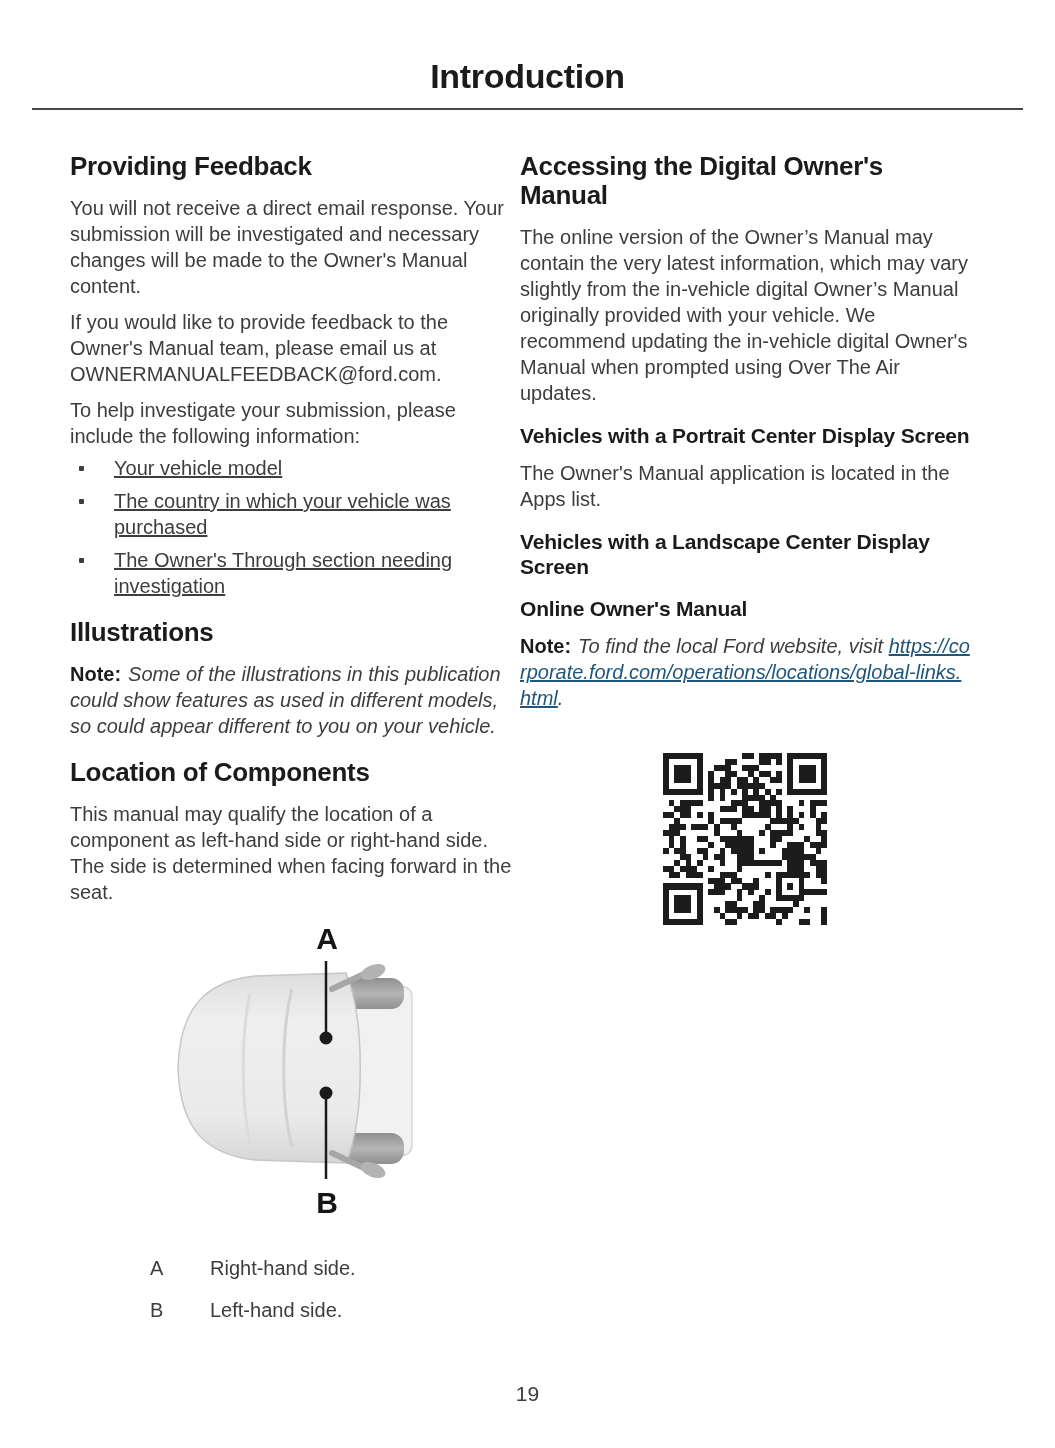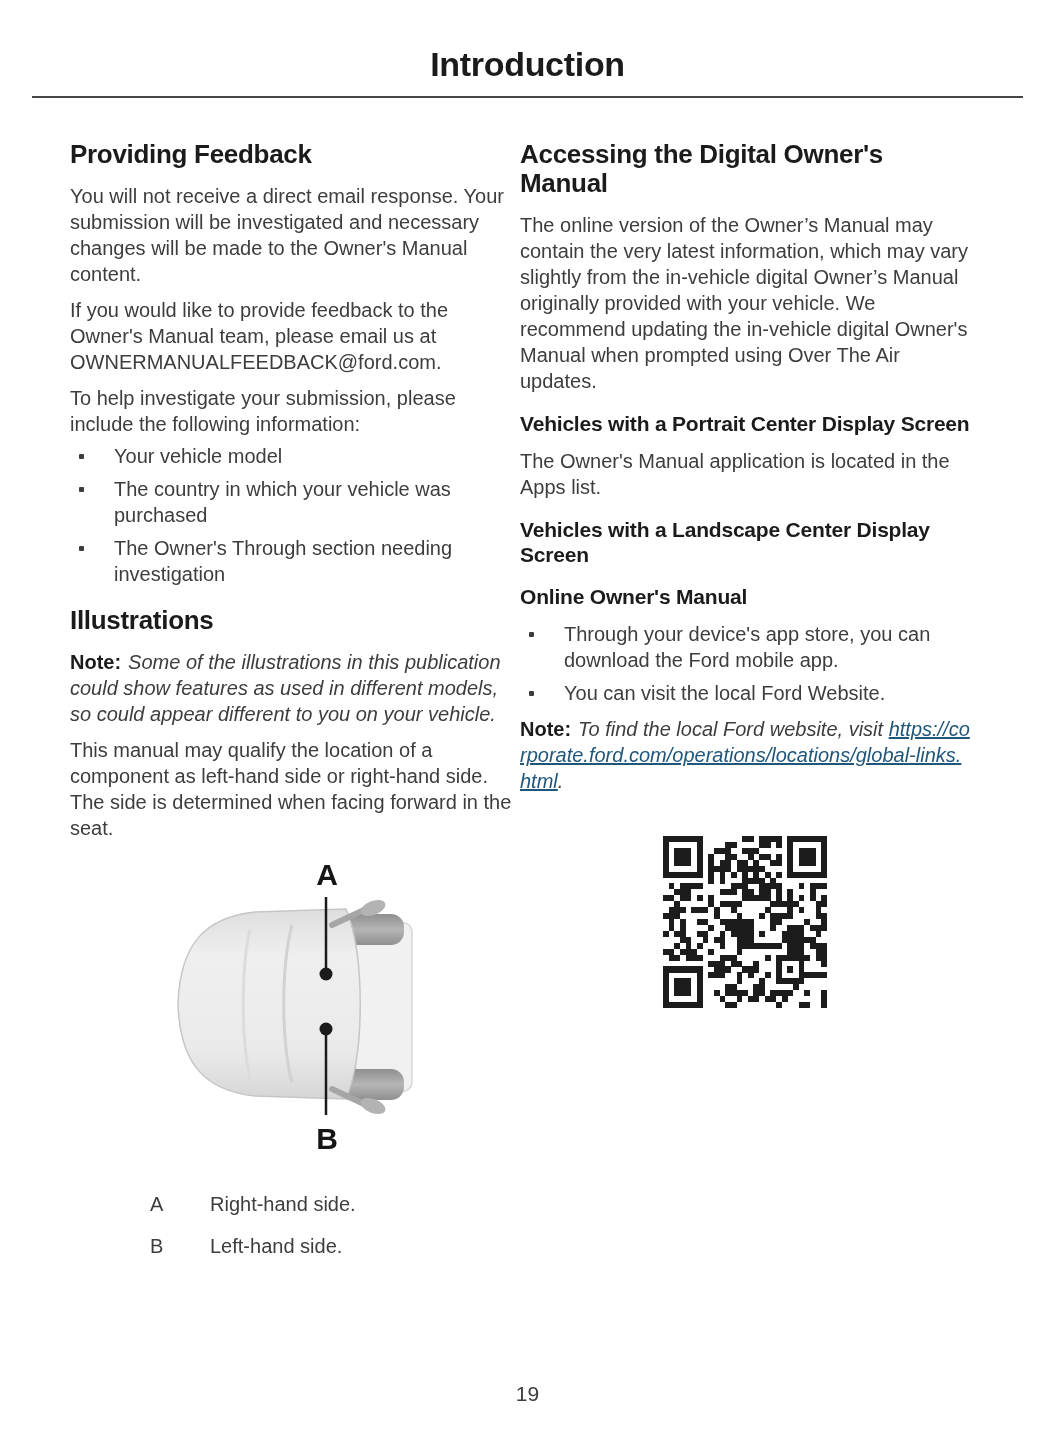--- a/index.html
+++ b/index.html
@@ -5,21 +5,21 @@
   html,body{margin:0;padding:0;background:#fff;}
   .page{
     position:relative;
     width:1055px;height:1448px;
     background:#ffffff;
     font-family:"Liberation Sans",sans-serif;
     color:#3d3d3d;
     overflow:hidden;
   }
   
-  .hdr{padding-top:45px;}
+  .hdr{padding-top:57px;}
   .title{
     margin:0;text-align:center;
     font-size:34px;line-height:38px;font-weight:bold;
     color:#1b1b1b;letter-spacing:-0.3px;
   }
   .rule{border:none;border-top:2px solid #474747;margin:13px 32px 0 32px;}
   
   .columns{
     display:flex;
     padding:42px 37px 0 70px;
@@ -45,21 +45,21 @@
   .note{margin-top:10px;}
   a.doclink{
     color:#1f567a;font-style:italic;text-decoration:underline;
     overflow-wrap:anywhere;word-break:break-all;
   }
   .link-suffix{font-style:italic;color:#3d3d3d;}
   
   ul.blist{list-style:none;margin:2px 0 4px 0;padding:0;}
   ul.blist li{
     position:relative;padding-left:44px;margin:0 0 7px 0;
-    font-size:20px;line-height:26px;
+    font-size:20px;line-height:26px;text-decoration:underline;
   }
   .blt{
     position:absolute;left:9px;top:11px;
     width:5px;height:5px;background:#3d3d3d;border-radius:1px;
   }
   
   figure.car{position:relative;width:450px;height:302px;margin:16px 0 0 0;}
   .ab-label{
     position:absolute;left:257px;transform:translateX(-50%);
     font-size:30px;font-weight:bold;color:#151515;line-height:32px;
@@ -110,20 +110,21 @@
         </li>
         <li>
           <span class="blt"></span>
           <span>The Owner's Through section needing investigation</span>
         </li>
       </ul>
 
       <h2 class="mt">Illustrations</h2>
       <p class="note"><b>Note:</b><i>Some of the illustrations in this publication could show features as used in different models, so could appear different to you on your vehicle.</i></p>
 
+      <h2 class="mt">Location of Components</h2>
       <p class="pw">This manual may qualify the location of a component as left-hand side or right-hand side.  The side is determined when facing forward in the seat.</p>
 
       <figure class="car">
         <div class="ab-label label-a">A</div>
         <svg width="450" height="220" viewBox="0 0 450 220">
           <defs>
             <linearGradient id="gbody" x1="0" y1="0" x2="0" y2="1">
               <stop offset="0" stop-color="#dedede"></stop>
               <stop offset="0.25" stop-color="#efefef"></stop>
               <stop offset="0.75" stop-color="#eaeaea"></stop>
@@ -178,30 +179,20 @@
       <h2>Accessing the Digital Owner's Manual</h2>
       <p>The online version of the Owner’s Manual may contain the very latest information, which may vary slightly from the in-vehicle digital Owner’s Manual originally provided with your vehicle. We recommend updating the in-vehicle digital Owner's Manual when prompted using Over The Air updates.</p>
 
       <h3>Vehicles with a Portrait Center Display Screen</h3>
       <p>The Owner's Manual application is located in the Apps list.</p>
 
       <h3>Vehicles with a Landscape Center Display Screen</h3>
 
       <h3>Online Owner's Manual</h3>
 
-      <ul class="blist">
-        <li>
-          <span class="blt"></span>
-          <span>Through your device's app store, you can download the Ford mobile app.</span>
-        </li>
-        <li>
-          <span class="blt"></span>
-          <span>You can visit the local Ford Website.</span>
-        </li>
-      </ul>
 
       <p class="note"><b>Note:</b><i>To find the local Ford website, visit</i><i> </i><a class="doclink" href="#">https://corporate.ford.com/operations/locations/global-links.html</a><span class="link-suffix">.</span></p>
 
       <div class="qr"><svg width="164" height="172" viewBox="0 0 29 29" preserveAspectRatio="none" fill="#1c1c1c" shape-rendering="crispEdges">
             <rect x="0" y="0" width="1.02" height="1.02"></rect>
             <rect x="1" y="0" width="1.02" height="1.02"></rect>
             <rect x="2" y="0" width="1.02" height="1.02"></rect>
             <rect x="3" y="0" width="1.02" height="1.02"></rect>
             <rect x="4" y="0" width="1.02" height="1.02"></rect>
             <rect x="5" y="0" width="1.02" height="1.02"></rect>

